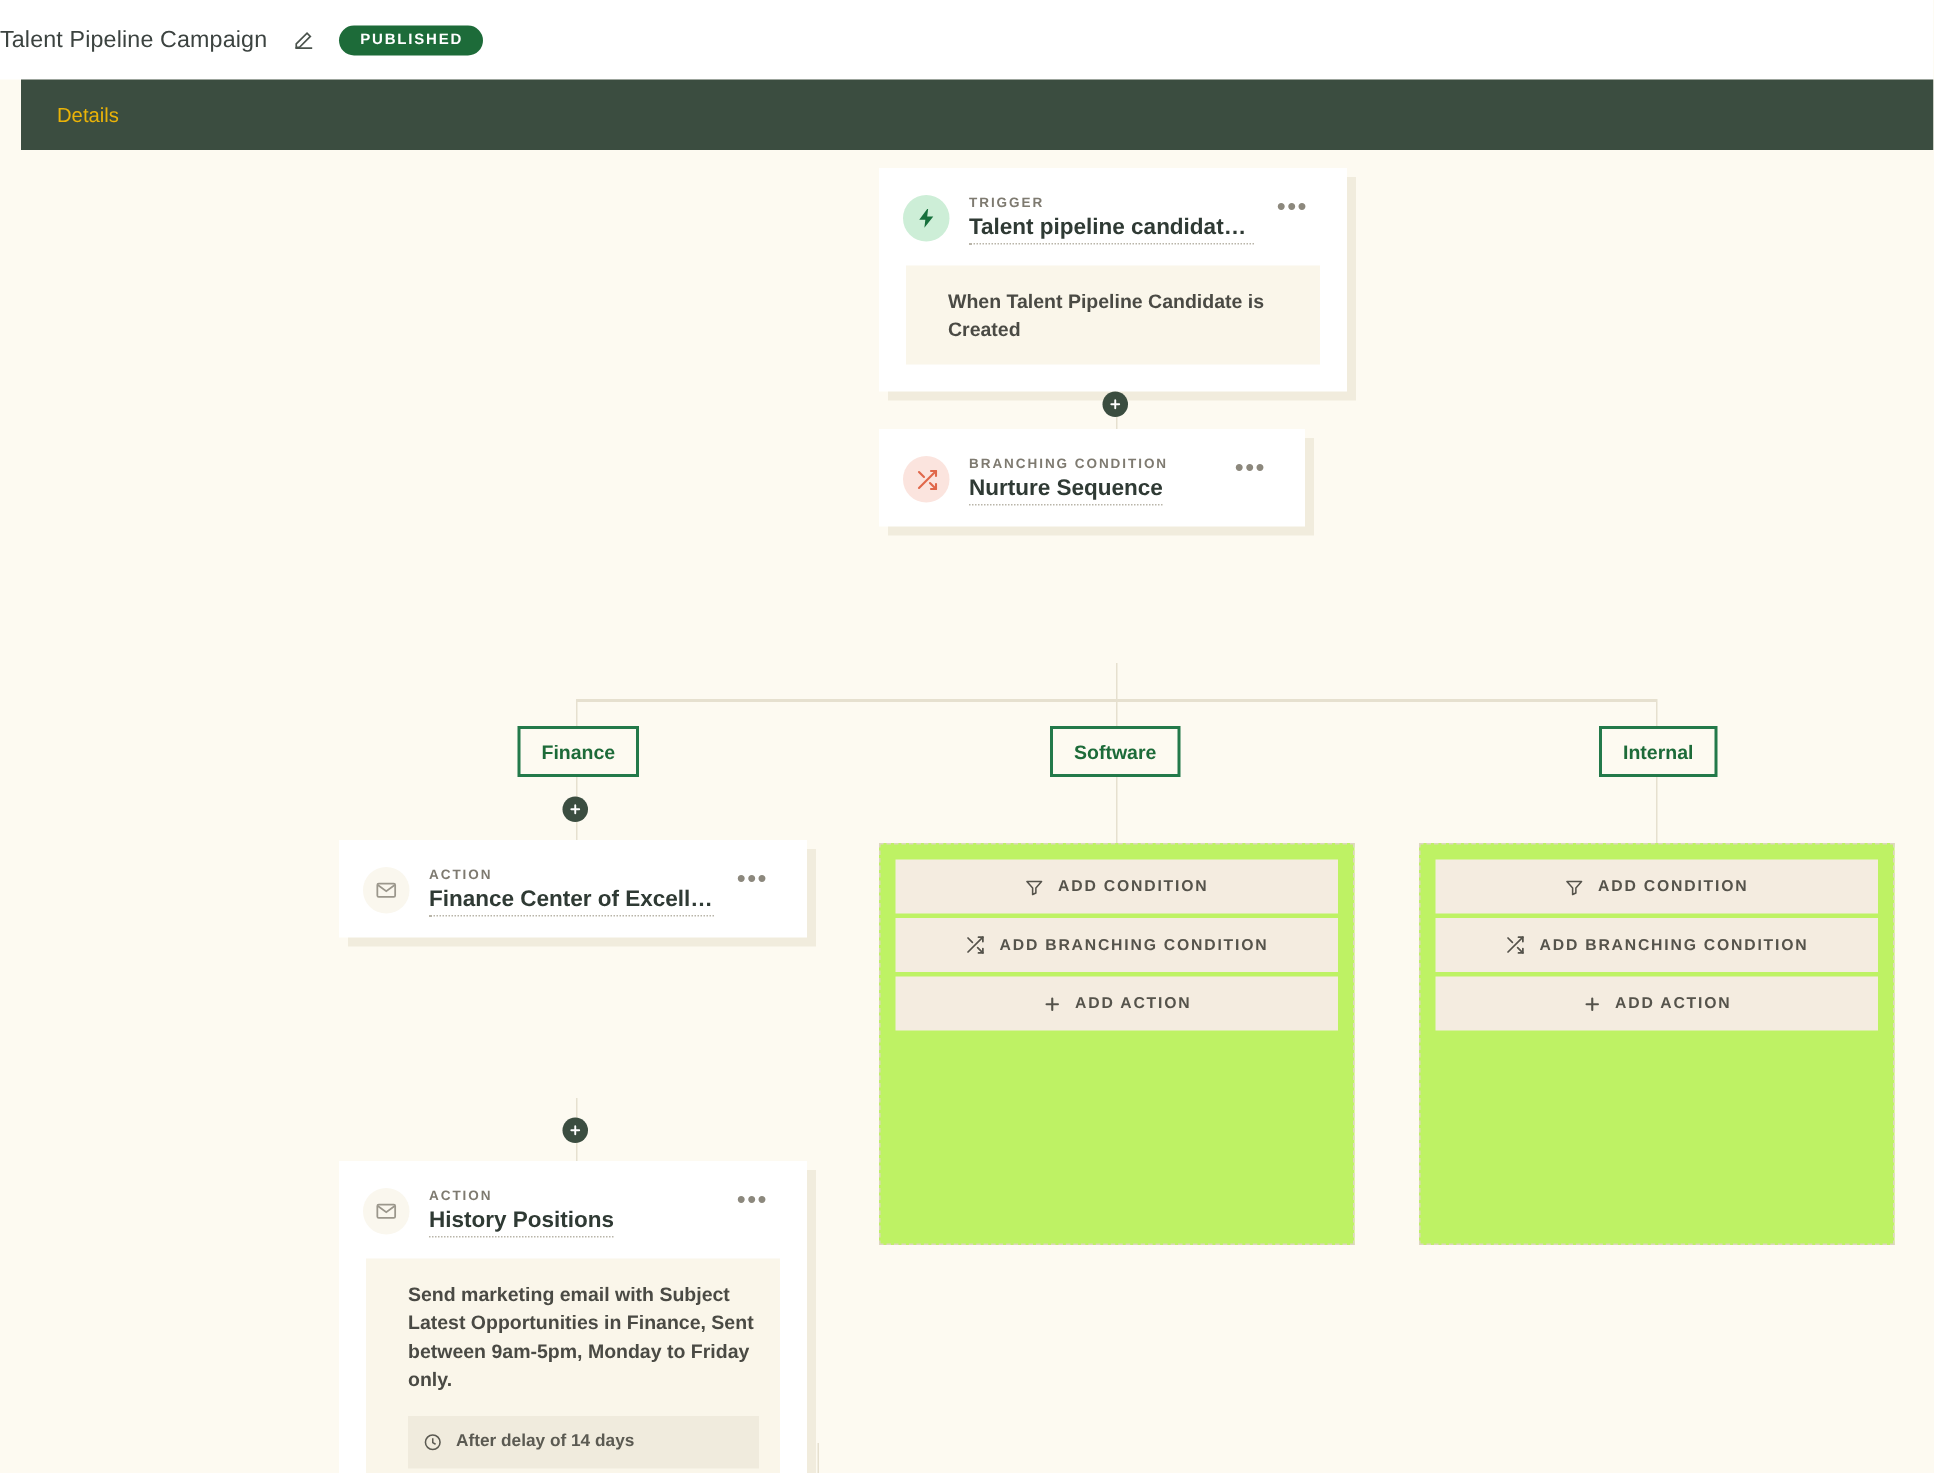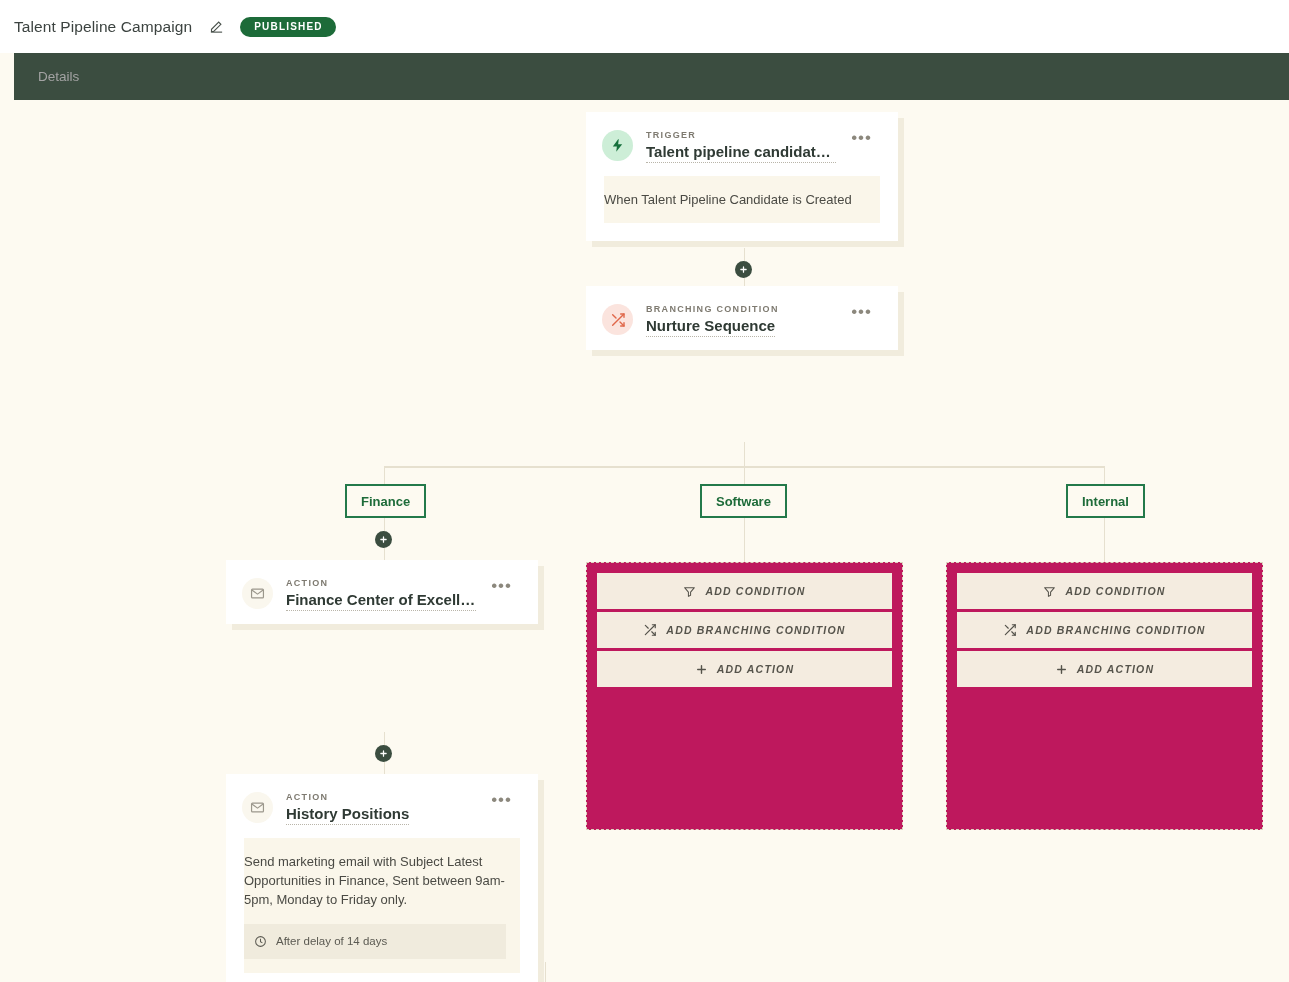--- a/index.html
+++ b/index.html
@@ -12,21 +12,20 @@
     overflow: hidden;
     position: relative;
   }
 
   
   #titlebar {
     height: 53px;
     background: #ffffff;
     display: flex;
     align-items: center;
-    padding-left: 14px;
     gap: 14px;
   }
   #page-title {
     font-size: 15.5px;
     color: #3c4340;
     letter-spacing: .1px;
     white-space: nowrap;
   }
   #edit-title-button {
     width: 20px; height: 20px;
@@ -49,21 +48,21 @@
   #tabbar {
     position: absolute;
     top: 53px; left: 14px; right: 0;
     height: 47px;
     background: #3b4d40;
     display: flex;
     align-items: center;
     padding-left: 6px;
   }
   .tab {
-    color: #a3a3a3;
+    color: #eab308;
     font-size: 13.5px;
     padding: 16px 18px;
     line-height: 47px;
     cursor: pointer;
     white-space: nowrap;
   }
 
   
   #canvas {
     position: absolute;
@@ -140,24 +139,25 @@
     font-size: 17px;
     line-height: 10px;
     letter-spacing: 1px;
     cursor: pointer;
     padding: 4px 2px 0 2px;
     user-select: none;
   }
   .node-body {
     background: #faf6ea;
     margin: 0 18px 18px 18px;
-    padding: 14px 14px 14px 0;
+    padding: 14px 14px 14px 28px;
     font-size: 13px;
     line-height: 19px;
     color: #4a4a44;
+    font-weight: bold;
   }
   .delay-chip {
     margin-top: 15px;
     background: #f0ebdd;
     padding: 8px 10px;
     display: flex;
     align-items: center;
     gap: 9px;
     font-size: 11.5px;
     color: #5b5a52;
@@ -176,27 +176,26 @@
     padding: 0 14px;
     z-index: 5;
     cursor: pointer;
     white-space: nowrap;
   }
 
   
   .dropzone {
     position: absolute;
     border: 1.5px dashed #ddd5c0;
-    background: #be185d;
+    background: #bef264;
     padding: 10px;
     display: flex;
     flex-direction: column;
     gap: 3px;
     z-index: 4;
-    font-style: italic;
   }
   .dz-btn {
     background: #f4ece0;
     height: 36px;
     display: flex;
     align-items: center;
     justify-content: center;
     gap: 9px;
     font-size: 10.5px;
     letter-spacing: 1.2px;
@@ -278,21 +277,21 @@
         <div class="node-kicker">TRIGGER</div>
         <div class="node-name">Talent pipeline candidate...</div>
       </div>
       <div class="node-menu">•••</div>
     </div>
     <div class="node-body">
       <span>When Talent Pipeline Candidate is Created</span>
     </div>
   </div>
 
-  <div class="node" style="left:586px; top:186px; width:312px;">
+  <div class="node" style="left:586px; top:186px; width:284px;">
     <div class="node-head">
       <div class="node-icon icon-branch">
         <svg width="16" height="16" viewBox="0 0 24 24" fill="none" stroke="currentColor" stroke-width="2.1" stroke-linecap="round" stroke-linejoin="round">
           <path d="M16 3h5v5"></path>
             <path d="M4 20L21 3"></path>
             <path d="M21 16v5h-5"></path>
             <path d="M15 15l6 6"></path>
             <path d="M4 4l5 5"></path>
         </svg>
       </div>

